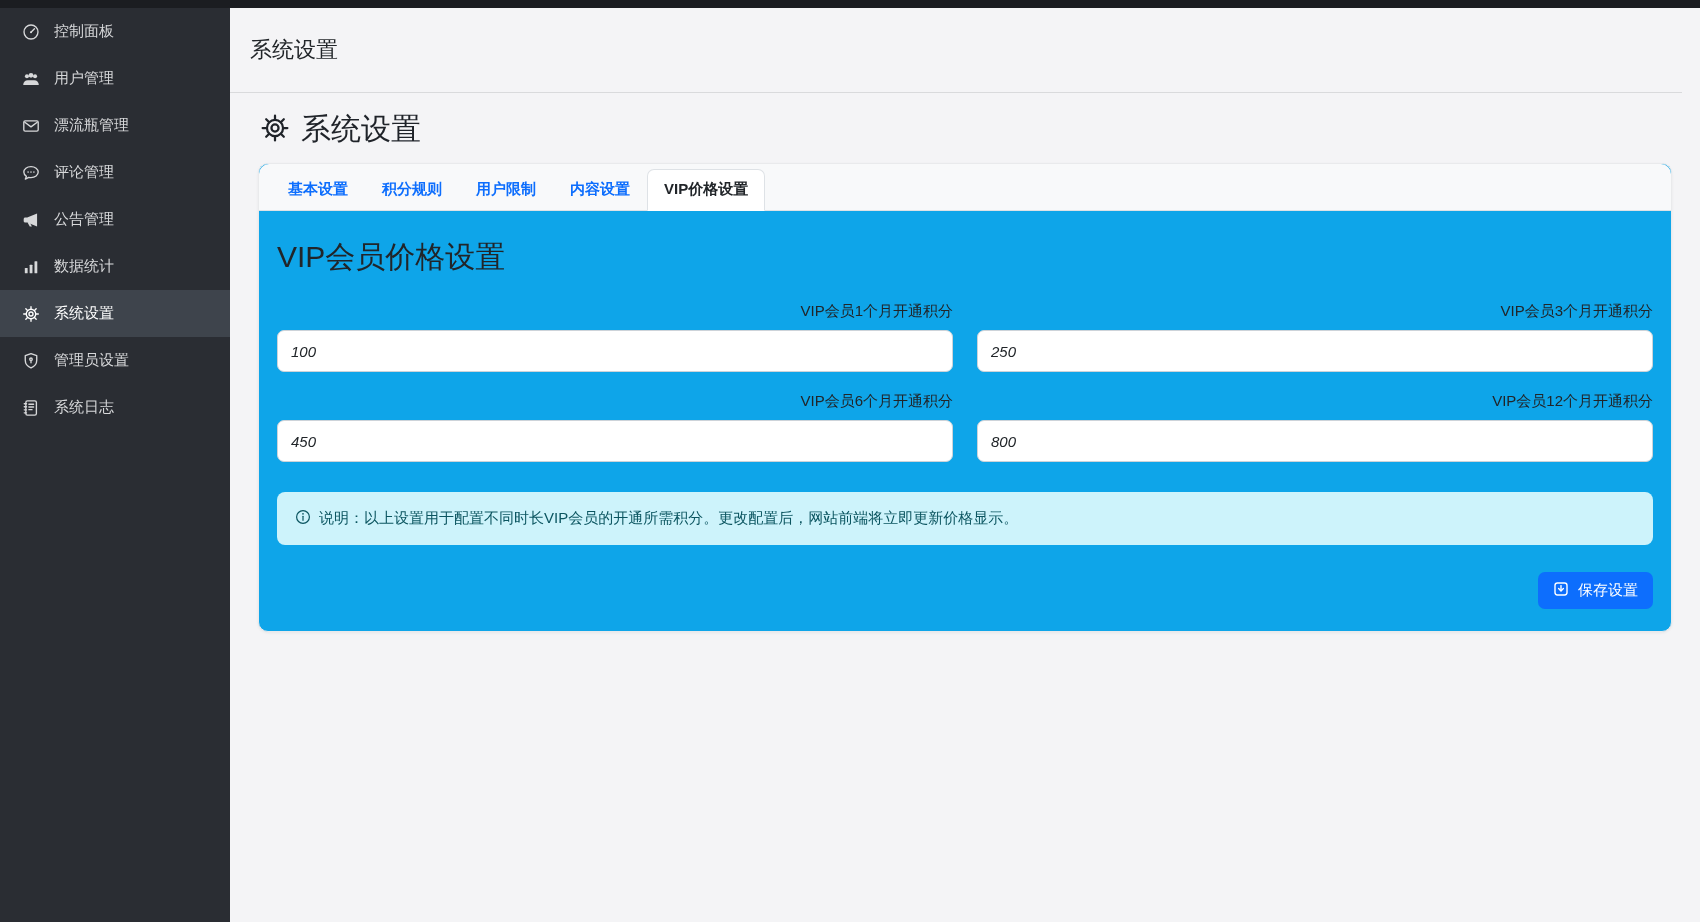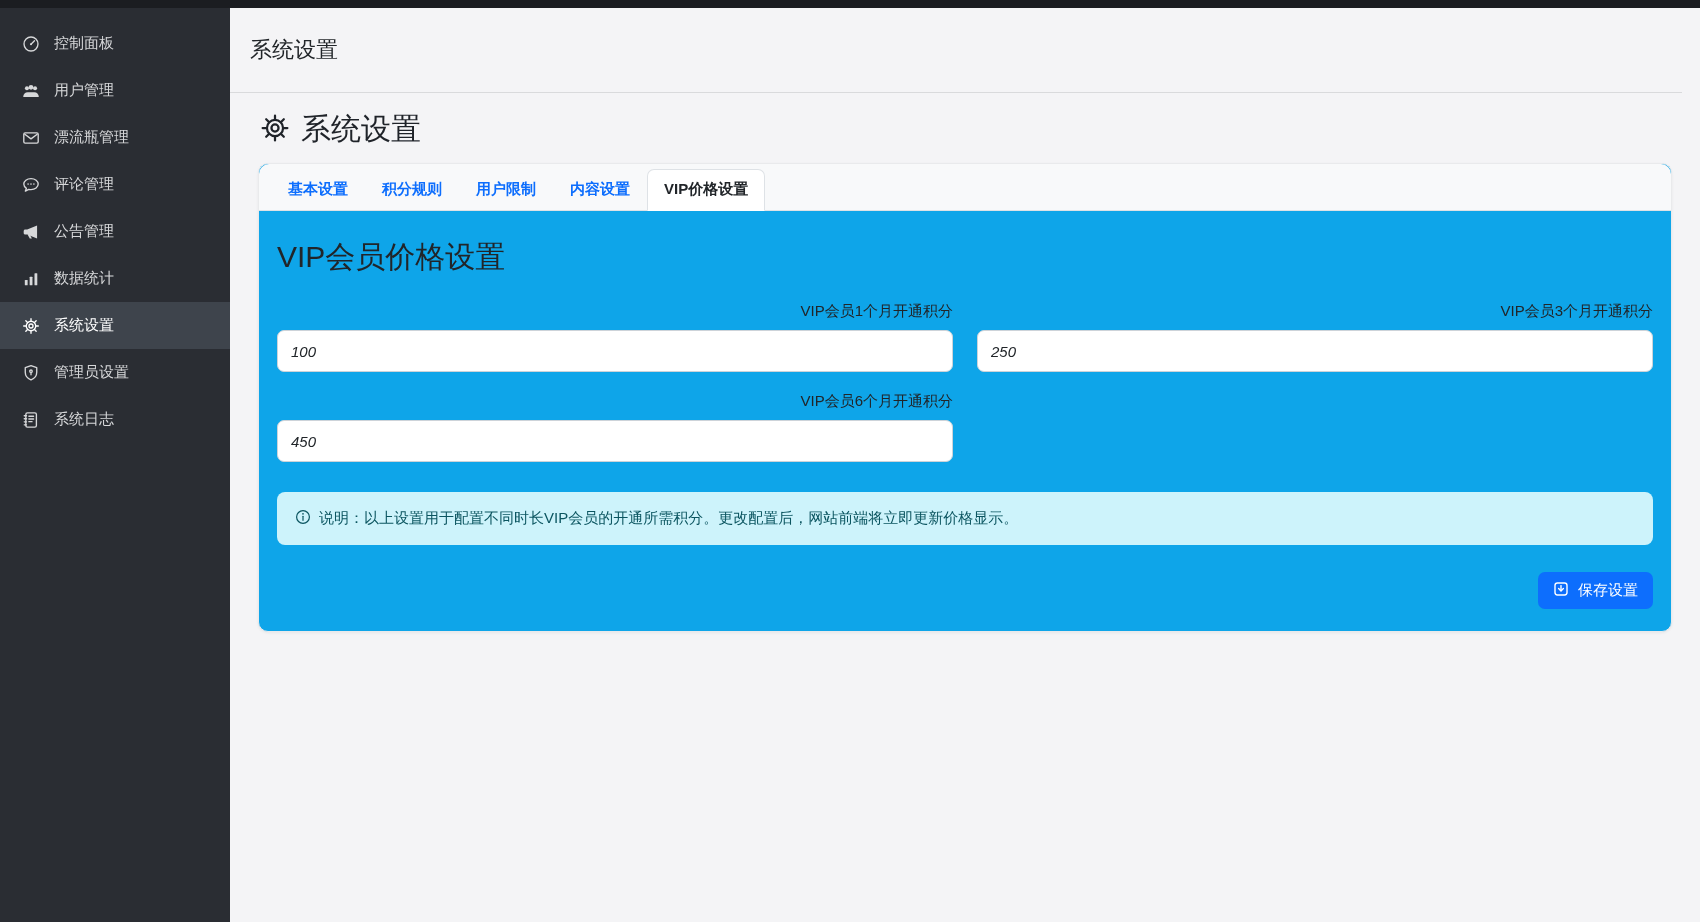--- a/index.html
+++ b/index.html
@@ -17,21 +17,21 @@
     --text-dark:#212529;
   }
   *{box-sizing:border-box;margin:0;padding:0;}
   html,body{width:1700px;height:922px;overflow:hidden;}
   body{font-family:"Liberation Sans","DejaVu Sans",sans-serif;background:var(--content-bg);color:var(--text-dark);}
   .screen{width:1700px;height:922px;display:flex;flex-direction:column;}
   .top-strip{height:8px;background:var(--top-strip);flex:0 0 auto;}
   .frame{flex:1;display:flex;min-height:0;}
 
   
-  .sidebar{width:230px;flex:0 0 230px;background:var(--sidebar-bg);padding-top:12px;}
+  .sidebar{width:230px;flex:0 0 230px;background:var(--sidebar-bg);}
   .nav-item{height:47px;display:flex;align-items:center;gap:14px;padding-left:22px;
             color:var(--sidebar-text);font-size:15px;cursor:pointer;}
   .nav-item.active{background:var(--sidebar-active);color:#ffffff;}
   .nav-icon{width:18px;height:18px;display:inline-flex;align-items:center;justify-content:center;flex:0 0 18px;}
   .nav-icon svg{width:18px;height:18px;display:block;}
 
   
   .main{flex:1;min-width:0;background:var(--content-bg);display:flex;flex-direction:column;}
   .page-header{height:85px;flex:0 0 auto;display:flex;align-items:center;
                margin-right:18px;padding-left:20px;border-bottom:1px solid #d9dadc;}
@@ -227,20 +227,22 @@
                 <label class="field-label">VIP会员3个月开通积分</label>
                 <input class="field-input" type="text" value="250" style="">
               </div>
 
               <div class="field">
                 <label class="field-label">VIP会员6个月开通积分</label>
                 <input class="field-input" type="text" value="450" style="">
               </div>
 
               <div class="field">
+                <label class="field-label">VIP会员12个月开通积分</label>
+                <input class="field-input" type="text" value="800" style="">
               </div>
             </div>
 
           <div class="alert">
             <span>
               <svg viewBox="0 0 16 16" fill="none" stroke="currentColor" stroke-width="1.2" stroke-linecap="round">
                 <circle cx="8" cy="8" r="6.4"></circle>
                 <line x1="8" y1="7.3" x2="8" y2="11.3"></line>
                 <circle cx="8" cy="4.8" r="0.85" fill="currentColor" stroke="none"></circle>
               </svg>

